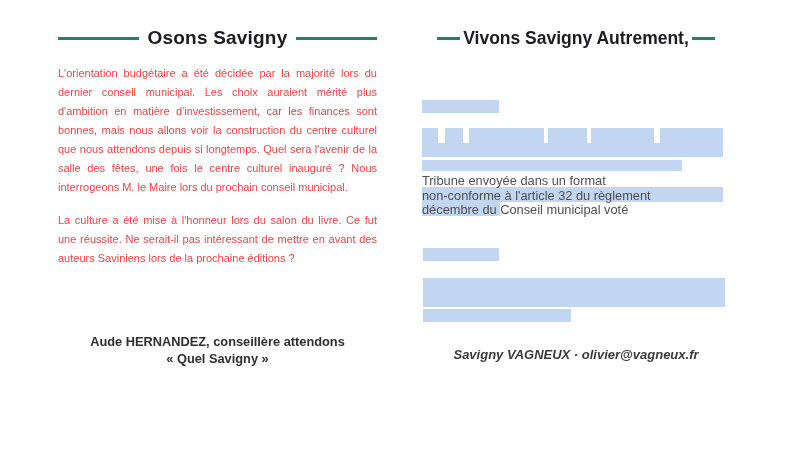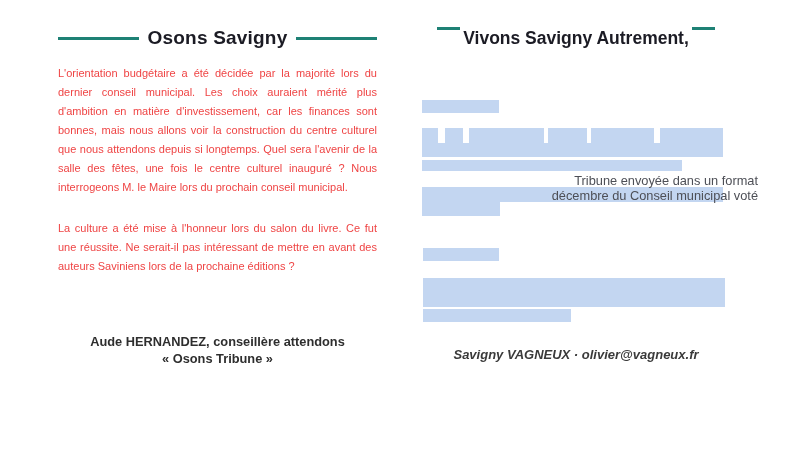--- a/index.html
+++ b/index.html
@@ -9,41 +9,41 @@
   .col-left  { position:absolute; left:58px;  top:0; width:319px; height:400px; }
   .col-right { position:absolute; left:422px; top:0; width:308px; height:400px; }
 
   
   .heading-row { position:absolute; top:27px; left:0; right:0; display:flex; align-items:center; gap:9px; }
   .heading-row .rule { flex:1; height:3px; background:var(--teal); }
   .left-title { font-size:19px; font-weight:bold; color:#1b1b24; letter-spacing:.2px; white-space:nowrap; }
 
   
   .right-heading { position:absolute; top:27px; left:-11px; right:-11px; text-align:center; color:#1b1b24; }
-  .right-heading .line1 { display:flex; align-items:flex-start; justify-content:center; gap:3px; }
+  .right-heading .line1 { display:flex; align-items:center; justify-content:center; gap:3px; }
   .dash { width:23px; height:3px; background:var(--teal); flex:none; }
   .right-title { font-size:17.5px; font-weight:bold; line-height:22px; white-space:nowrap; }
   .right-title2 { font-size:17.5px; font-weight:bold; line-height:22px; }
 
   .body-text { position:absolute; top:64px; left:0; width:319px; font-size:11px;
                line-height:19px; color:#ef4444; text-align:justify; }
-  .body-text p + p { margin-top:22px; }
+  .body-text p + p { margin-top:14px; }
 
   .signature { position:absolute; top:334px; left:0; width:100%; text-align:center;
                font-weight:bold; font-size:12.8px; line-height:16.9px; color:#2e2e2e; }
 
   .col-rule { position:absolute; height:2px; background:var(--teal); }
   .col-rule.left-rule  { top:386px; left:0; width:319px; }
   .col-rule.right-rule { top:388px; left:1px; width:302px; }
 
   .redact-layer { position:absolute; inset:0; z-index:0; }
   .redact { position:absolute; background:var(--blue); }
 
-  .tribune { position:absolute; top:174px; left:0; width:100%; text-align:right;
-             font-size:12.8px; line-height:14.5px; color:#4d4f56; z-index:1;margin-left:28px; }
+  .tribune { position:absolute; top:174px; left:0; width:100%; text-align:left;
+             font-size:12.8px; line-height:14.5px; color:#4d4f56; z-index:1; }
 
   .contact { position:absolute; top:347px; left:0; width:100%; text-align:center;
              font-weight:bold; font-style:italic; font-size:13px; line-height:16.5px; color:#3a3a3a; z-index:1; }
 
   .page-footer { position:absolute; left:0; top:414px; width:100%; text-align:center;
                  font-size:13.5px; color:#3d3d3d; letter-spacing:.4px; }
 </style>
 </head>
 <body>
 
@@ -56,21 +56,21 @@
       <span class="rule"></span>
     </header>
 
     <div class="body-text">
       <p>L'orientation budgétaire a été décidée par la majorité lors du dernier conseil municipal. Les choix auraient mérité plus d'ambition en matière d'investissement, car les finances sont bonnes, mais nous allons voir la construction du centre culturel que nous attendons depuis si longtemps. Quel sera l'avenir de la salle des fêtes, une fois le centre culturel inauguré ? Nous interrogeons M. le Maire lors du prochain conseil municipal.</p>
       <p>La culture a été mise à l'honneur lors du salon du livre. Ce fut une réussite. Ne serait-il pas intéressant de mettre en avant des auteurs Saviniens lors de la prochaine éditions ?</p>
     </div>
 
     <div class="signature">
       <div>Aude HERNANDEZ, conseillère attendons</div>
-      <div>« Osons Tribune »</div>
+      <div>« Quel Savigny »</div>
     </div>
 
     <div class="col-rule left-rule"></div>
   </section>
 
   <section class="col-right">
     <div class="redact-layer">
         <div class="redact" style="left: 0px; top: 100px; width: 77px; height: 13px;"></div>
         <div class="redact" style="left: 0px; top: 128px; width: 16px; height: 15px;"></div>
         <div class="redact" style="left: 23px; top: 128px; width: 18px; height: 15px;"></div>
@@ -90,20 +90,21 @@
     <header class="right-heading">
       <div class="line1">
         <span class="dash"></span>
         <h1 class="right-title">Vivons Savigny Autrement,</h1>
         <span class="dash"></span>
       </div>
     </header>
 
     <div class="tribune">
       <div>Tribune envoyée dans un format</div>
+      <div>non-conforme à l'article 32 du règlement</div>
       <div>décembre du Conseil municipal voté</div>
     </div>
 
     <div class="contact">
       <div>Savigny VAGNEUX · olivier@vagneux.fr</div>
     </div>
 
     <div class="col-rule right-rule"></div>
   </section>
 

